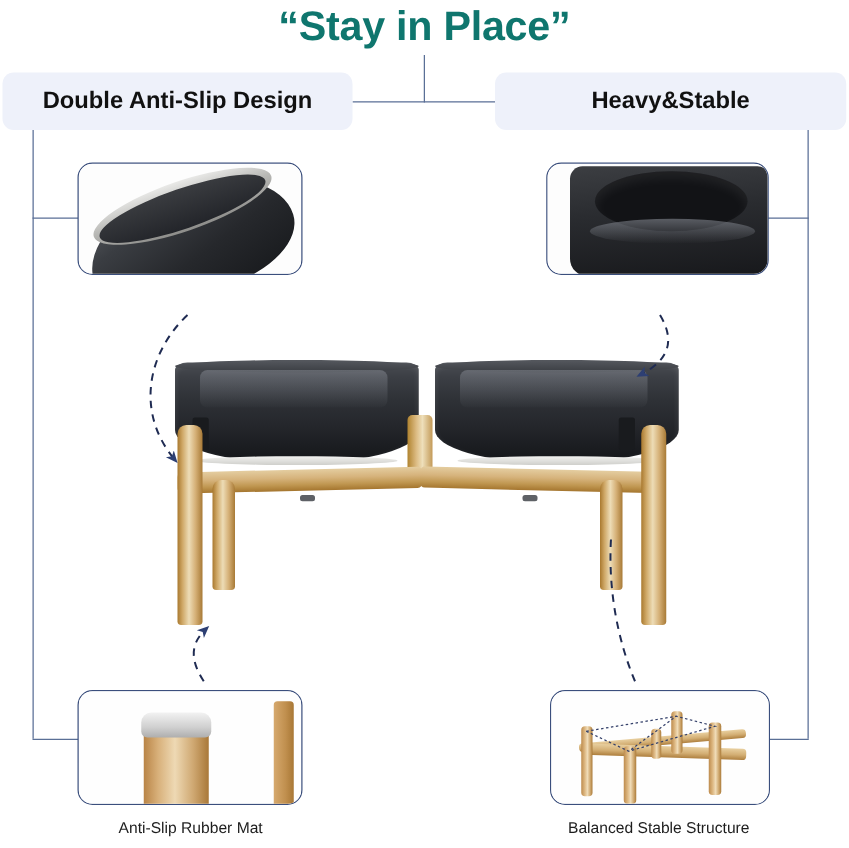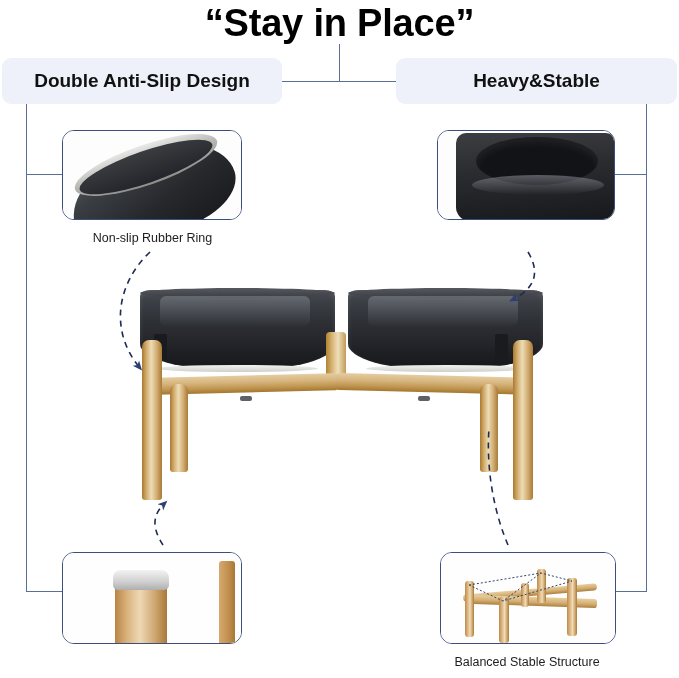--- a/index.html
+++ b/index.html
@@ -19,23 +19,23 @@
     background: #ffffff;
   }
 
   
   #title {
     position: absolute;
     left: 0;
     top: 2px;
     width: 679px;
     text-align: center;
-    font-size: 38px;
+    font-size: 33px;
     font-weight: bold;
-    color: #000000;
+    color: #0f766e;
     letter-spacing: -0.2px;
     white-space: nowrap;
   }
 
   
   .header-pill {
     position: absolute;
     background: #eef1fa;
     border-radius: 9px;
     display: flex;
@@ -264,37 +264,37 @@
   <div class="line h" style="left:612px; top:174px; width:35px;"></div>
   <div class="line h" style="left:613px; top:591px; width:34px;"></div>
 
   <div id="inset-tl" class="inset">
     <div class="tl-art">
       <div class="tl-bowl"></div>
       <div class="tl-ring"></div>
       <div class="tl-ring2"></div>
     </div>
   </div>
-  <div id="cap-tl" class="caption">Non-slip Rubber Ring</div>
 
   <div id="inset-tr" class="inset">
     <div class="tr-art">
       <div class="tr-body"></div>
       <div class="tr-innerlip"></div>
       <div class="tr-sheen"></div>
     </div>
   </div>
 
   <div id="inset-bl" class="inset">
     <div class="bl-art">
       <div class="bl-side"></div>
       <div class="bl-leg"></div>
       <div class="bl-cap"></div>
     </div>
   </div>
+  <div id="cap-bl" class="caption">Anti-Slip Rubber Mat</div>
 
   <div id="inset-br" class="inset">
     <div class="br-art">
 
       <div class="bamboo-h" style="left:22px; top:36px; width:134px; height:7px; transform:rotate(-5deg);"></div>
       <div class="bamboo-h" style="left:30px; top:44px; width:126px; height:9px; transform:rotate(2deg);"></div>
 
       <div class="bamboo" style="left:24px; top:28px; width:9px; height:56px;"></div>
       <div class="bamboo" style="left:58px; top:44px; width:10px; height:46px;"></div>
       <div class="bamboo" style="left:96px; top:16px; width:9px; height:34px;"></div>

